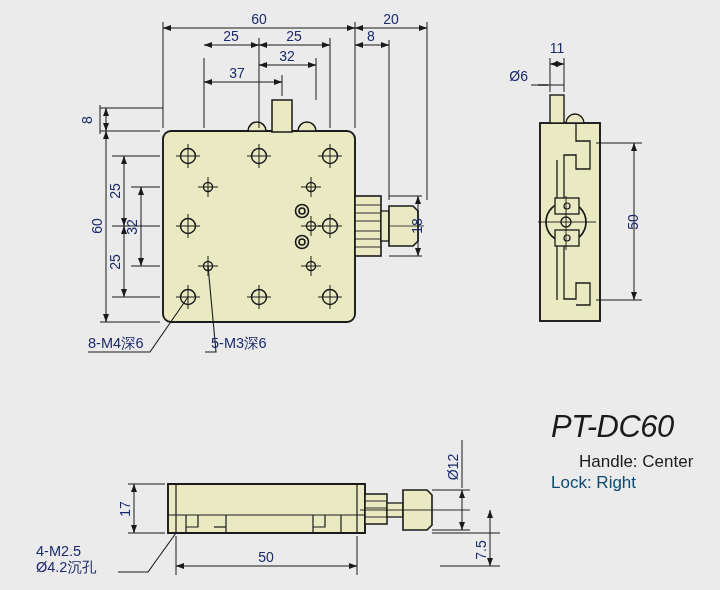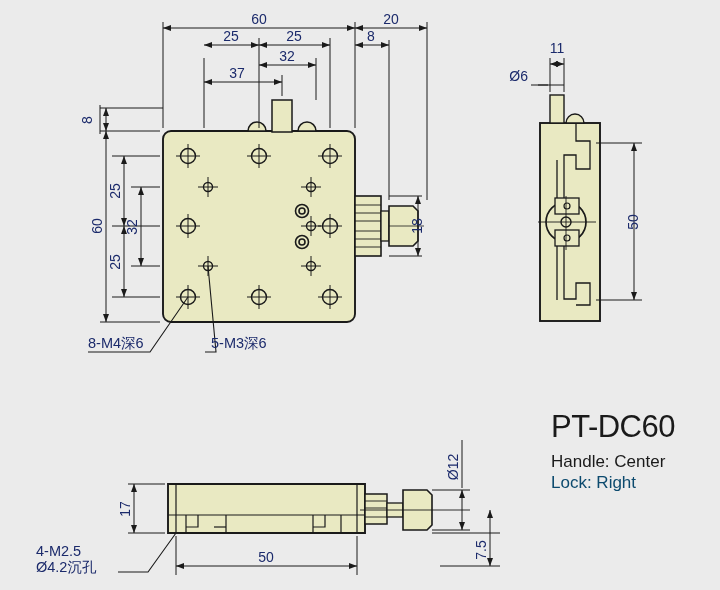--- a/index.html
+++ b/index.html
@@ -8,23 +8,24 @@
     background:#ebebeb;
     font-family:"Liberation Sans","DejaVu Sans",sans-serif;
     overflow:hidden;
     position:relative;
   }
   #sheet{position:absolute;left:0;top:0;width:720px;height:590px;}
   #model-name{
     position:absolute;left:551px;top:409px;
     font-size:31px;letter-spacing:-0.5px;color:#1a1a1a;
     white-space:nowrap;
+    font-style:italic;
   }
   #handle-line{
-    position:absolute;left:551px;top:452px;
+    position:absolute;left:579px;top:452px;
     font-size:17px;color:#1a1a1a;white-space:nowrap;
   }
   #lock-line{
     position:absolute;left:551px;top:473px;
     font-size:17px;color:#0c4a6e;white-space:nowrap;
   }
 </style>
 </head>
 <body>
 

